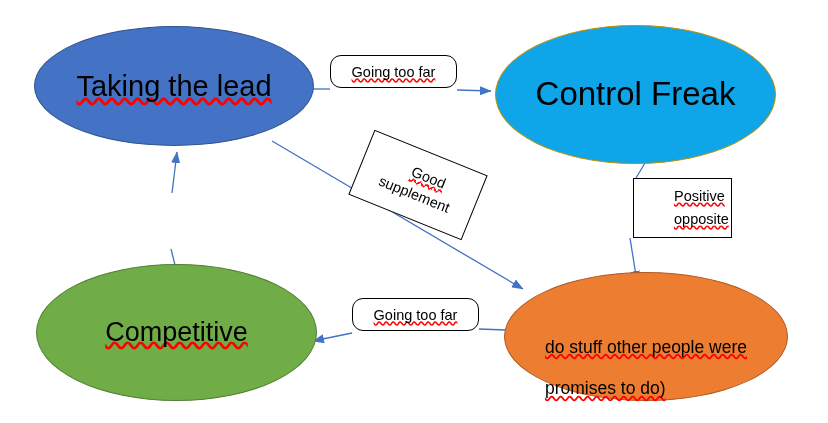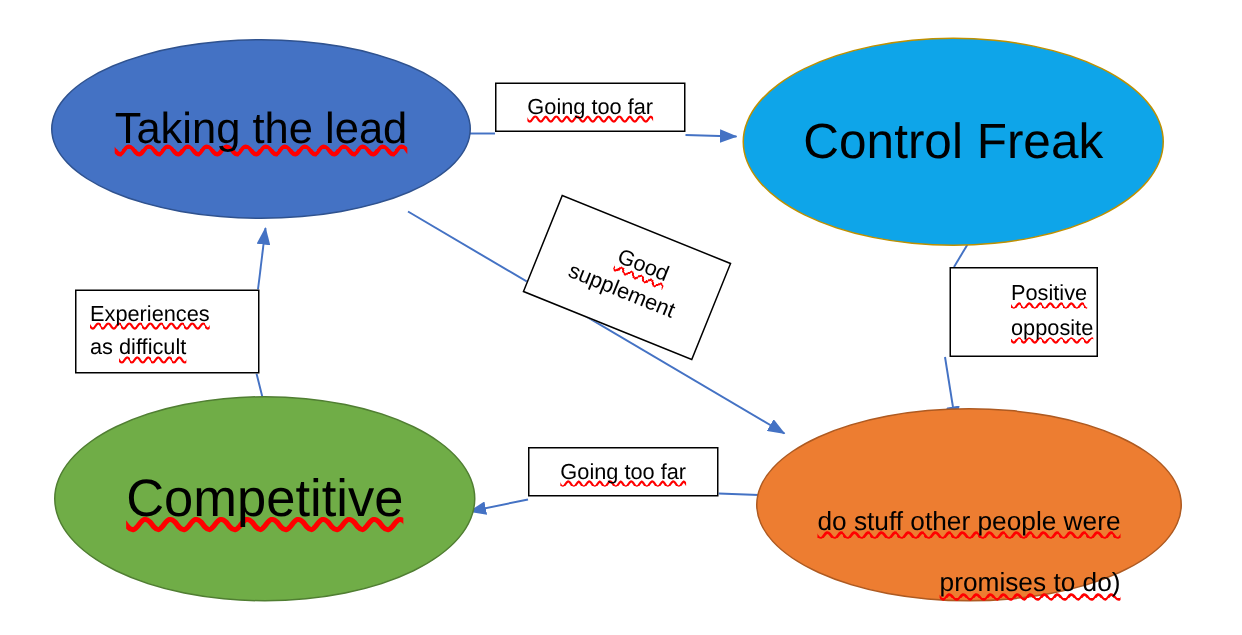--- a/index.html
+++ b/index.html
@@ -24,21 +24,21 @@
     top: 0;
     width: 828px;
     height: 423px;
   }
   .node {
     position: absolute;
     border-radius: 50%;
     display: flex;
     align-items: center;
     justify-content: center;
-    text-align: right;
+    text-align: left;
     box-sizing: border-box;
     color: #000000;
     line-height: 1.18;
     z-index: 3;
   }
   .node-label {
     display: block;
     padding: 0 10px;
     white-space: pre-line;
   }
@@ -58,40 +58,40 @@
     color: #000000;
     z-index: 4;
     display: flex;
     flex-direction: column;
     justify-content: center;
   }
   .label-box .line {
     display: block;
     white-space: nowrap;
   }
-  .lb-center { align-items: center; text-align: center; }
+  .lb-center { align-items: center; text-align: center; border-radius: 11px; }
   .lb-left { align-items: flex-start; text-align: left; padding-left: 9px; }
 
   #node-taking-the-lead {
     left: 34px; top: 26px; width: 280px; height: 120px;
     background: #4472C4;
     border: 1px solid #2F528F;
     font-size: 29px;
   }
   #node-control-freak {
     left: 495px; top: 25px; width: 281px; height: 139px;
     background: #0ea5e9;
     border: 1px solid #BF9000;
     font-size: 33px;
   }
   #node-competitive {
     left: 36px; top: 264px; width: 281px; height: 137px;
     background: #70AD47;
     border: 1px solid #507E32;
-    font-size: 35px;
+    font-size: 27px;
   }
   #node-keeps-promises {
     left: 504px; top: 272px; width: 284px; height: 129px;
     background: #ED7D31;
     border: 1px solid #AE5A21;
     font-size: 17.5px;
   }
 
   #label-going-too-far-top {
     left: 330px; top: 55px; width: 127px; height: 33px;
@@ -182,24 +182,20 @@
   </div>
 
   <div class="label-box lb-center" id="label-going-too-far-top">
     <span class="line sp">Going too far</span>
   </div>
 
   <div class="label-box lb-center" id="label-going-too-far-bottom">
     <span class="line sp">Going too far</span>
   </div>
 
-  <div class="label-box lb-left" id="label-experiences-as-difficult">
-    <span class="line sp">Experiences</span>
-    <span class="line">as <span class="sp">difficult</span></span>
-  </div>
 
   <div class="label-box lb-left" id="label-positive-opposite">
     <span class="line sp">Positive</span>
     <span class="line sp">opposite</span>
   </div>
 
   <div class="label-box" id="label-good-supplement">
     <span class="line l1 sp">Good</span>
     <span class="line l2">supplement</span>
   </div>

